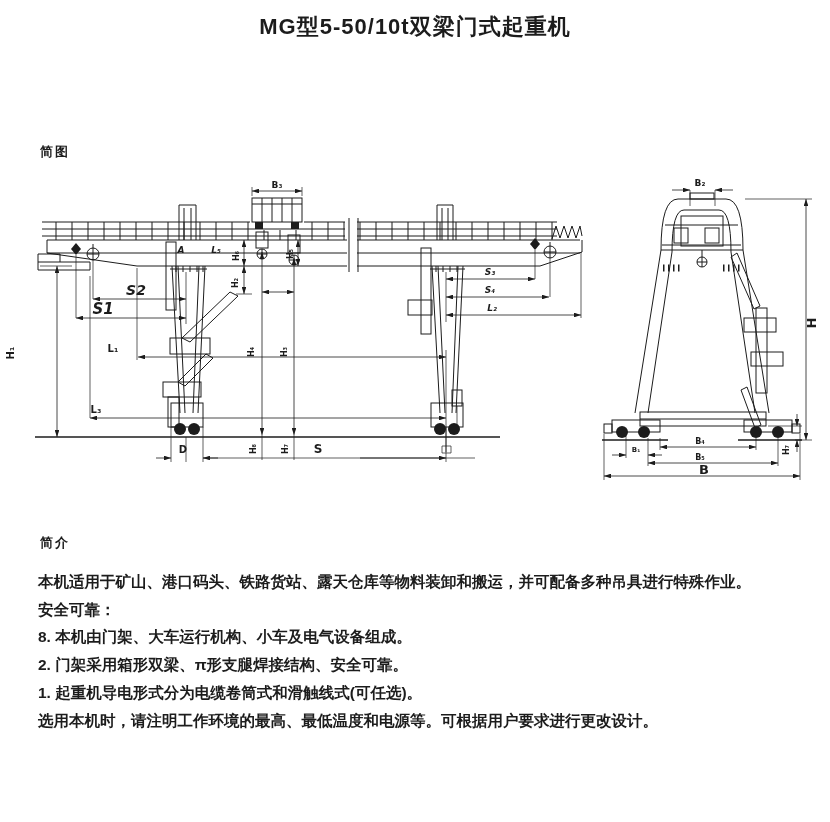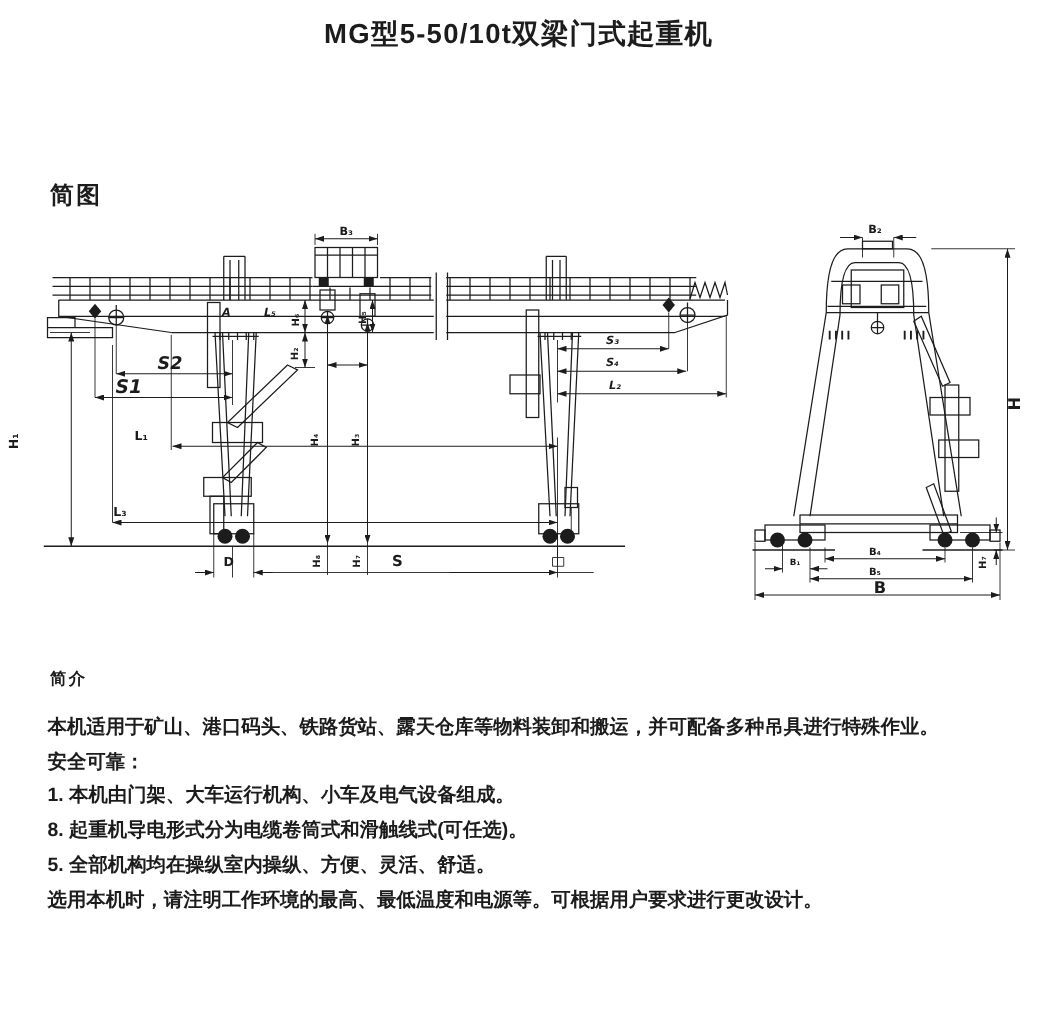--- a/index.html
+++ b/index.html
@@ -1,18 +1,18 @@
 <!DOCTYPE html>
 <html><head>
 <meta charset="utf-8">
 <style>
   html,body{margin:0;padding:0;background:#ffffff;}
   body{width:830px;height:822px;position:relative;font-family:"Liberation Sans","DejaVu Sans",sans-serif;color:#1c1c1c;overflow:hidden;}
   .title{position:absolute;top:12px;left:0;width:830px;text-align:center;font-size:22px;font-weight:bold;letter-spacing:1px;}
-  .fig-label{position:absolute;left:40px;top:143px;font-size:19px;font-weight:bold;letter-spacing:2px;}
+  .fig-label{position:absolute;left:40px;top:143px;font-size:13px;font-weight:bold;letter-spacing:2px;}
   .intro-heading{position:absolute;left:40px;top:534px;font-size:13px;font-weight:bold;letter-spacing:2px;}
   .intro-block{position:absolute;left:38px;top:568px;width:780px;font-size:15.5px;font-weight:bold;line-height:27.7px;}
   .intro-block p{margin:0;white-space:nowrap;}
   svg.diagram{position:absolute;left:0;top:0;width:830px;height:822px;}
   svg .s{stroke:#1c1c1c;stroke-width:1;fill:none;}
   svg .thin{stroke:#1c1c1c;stroke-width:0.7;fill:none;}
   svg .dim{stroke:#1c1c1c;stroke-width:0.8;fill:none;}
   svg .fl{fill:#1c1c1c;stroke:none;}
   svg .dimtxt{fill:#1c1c1c;font-family:"DejaVu Sans",sans-serif;text-anchor:middle;font-weight:bold;}
   svg .it{font-style:italic;}
@@ -241,17 +241,17 @@
       <text x="704" y="474" font-size="13" class="dimtxt">B</text>
       <text x="789" y="450" font-size="8" class="dimtxt" transform="rotate(-90 789 450)">H₇</text>
     </g>
 </svg>
 
 <div class="intro-heading">简介</div>
 
 <div class="intro-block">
   <p>本机适用于矿山、港口码头、铁路货站、露天仓库等物料装卸和搬运，并可配备多种吊具进行特殊作业。</p>
   <p>安全可靠：</p>
-  <p>1. 本机由门架、大车运行机构、小车及电气设备组成。</p>
-  <p>8. 起重机导电形式分为电缆卷筒式和滑触线式(可任选)。</p>
-  <p>5. 全部机构均在操纵室内操纵、方便、灵活、舒适。</p>
+  <p>8. 本机由门架、大车运行机构、小车及电气设备组成。</p>
+  <p>2. 门架采用箱形双梁、π形支腿焊接结构、安全可靠。</p>
+  <p>1. 起重机导电形式分为电缆卷筒式和滑触线式(可任选)。</p>
   <p>选用本机时，请注明工作环境的最高、最低温度和电源等。可根据用户要求进行更改设计。</p>
 </div>
 
 </body></html>

